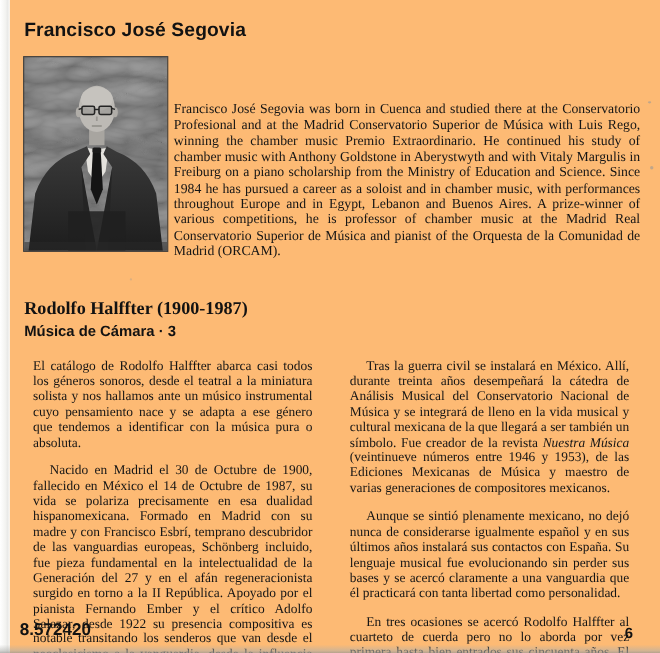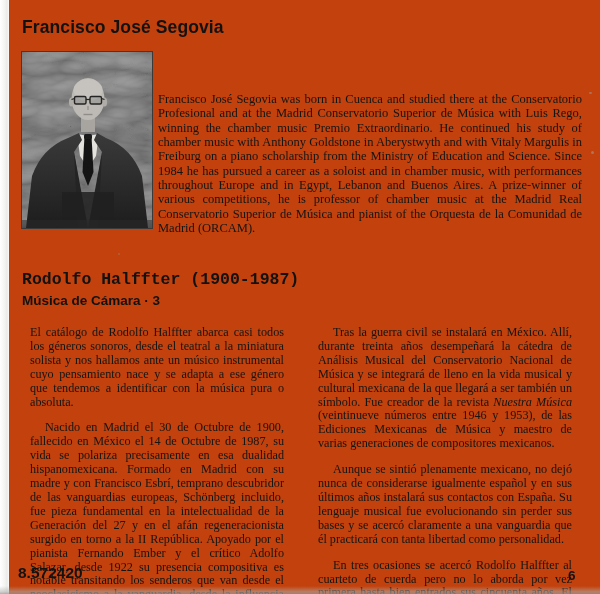--- a/index.html
+++ b/index.html
@@ -1,18 +1,18 @@
 <!DOCTYPE html>
 <html><head>
 <meta charset="utf-8">
 <style>
   html,body{margin:0;padding:0;background:#e8e8e6;}
   .page{
     position:relative;width:600px;height:594px;overflow:hidden;
-    background:#c2410c;color:#151515;
+    background:#fdba74;color:#151515;
     font-family:"Liberation Serif", serif;
   }
   
   .edge-left{position:absolute;left:0;top:0;width:9px;height:100%;
     background:linear-gradient(90deg,#ffffff 0%,#f3f3f1 55%,#e9e9e7 78%,#fcfcfb 100%);}
   .edge-bottom{position:absolute;left:0;bottom:0;width:100%;height:8px;
     background:linear-gradient(180deg,rgba(180,180,178,0) 0%,rgba(175,175,172,.55) 70%,rgba(150,150,148,.75) 100%);}
   .speck{position:absolute;background:#9a9a98;border-radius:50%;opacity:.6;}
   .speck.s1{left:589px;top:92px;width:3px;height:2px;}
   .speck.s2{left:591px;top:151px;width:3px;height:3px;}
@@ -28,21 +28,21 @@
     outline:1px solid #3a3a3a;background:#4c4c4c;
   }
   .photo svg{display:block;width:100%;height:100%;}
 
   .bio{
     position:absolute;left:158px;top:50px;width:424px;
     font-size:12.5px;line-height:14.35px;text-align:justify;margin-top:42px;
   }
   .composer-heading{
     position:absolute;left:22px;top:270px;margin:0;
-    font-family:Liberation Mono, monospace;font-weight:bold;
+    font-family:Liberation Serif, serif;font-weight:bold;
     font-size:16.5px;line-height:19px;color:#121212;
   }
   .album-subtitle{
     position:absolute;left:22px;top:293px;margin:0;
     font-family:Liberation Sans, sans-serif;font-weight:bold;
     font-size:13.5px;line-height:16px;color:#121212;
   }
   .columns{
     position:absolute;left:18px;top:314px;width:566px;
     display:flex;gap:10px;

